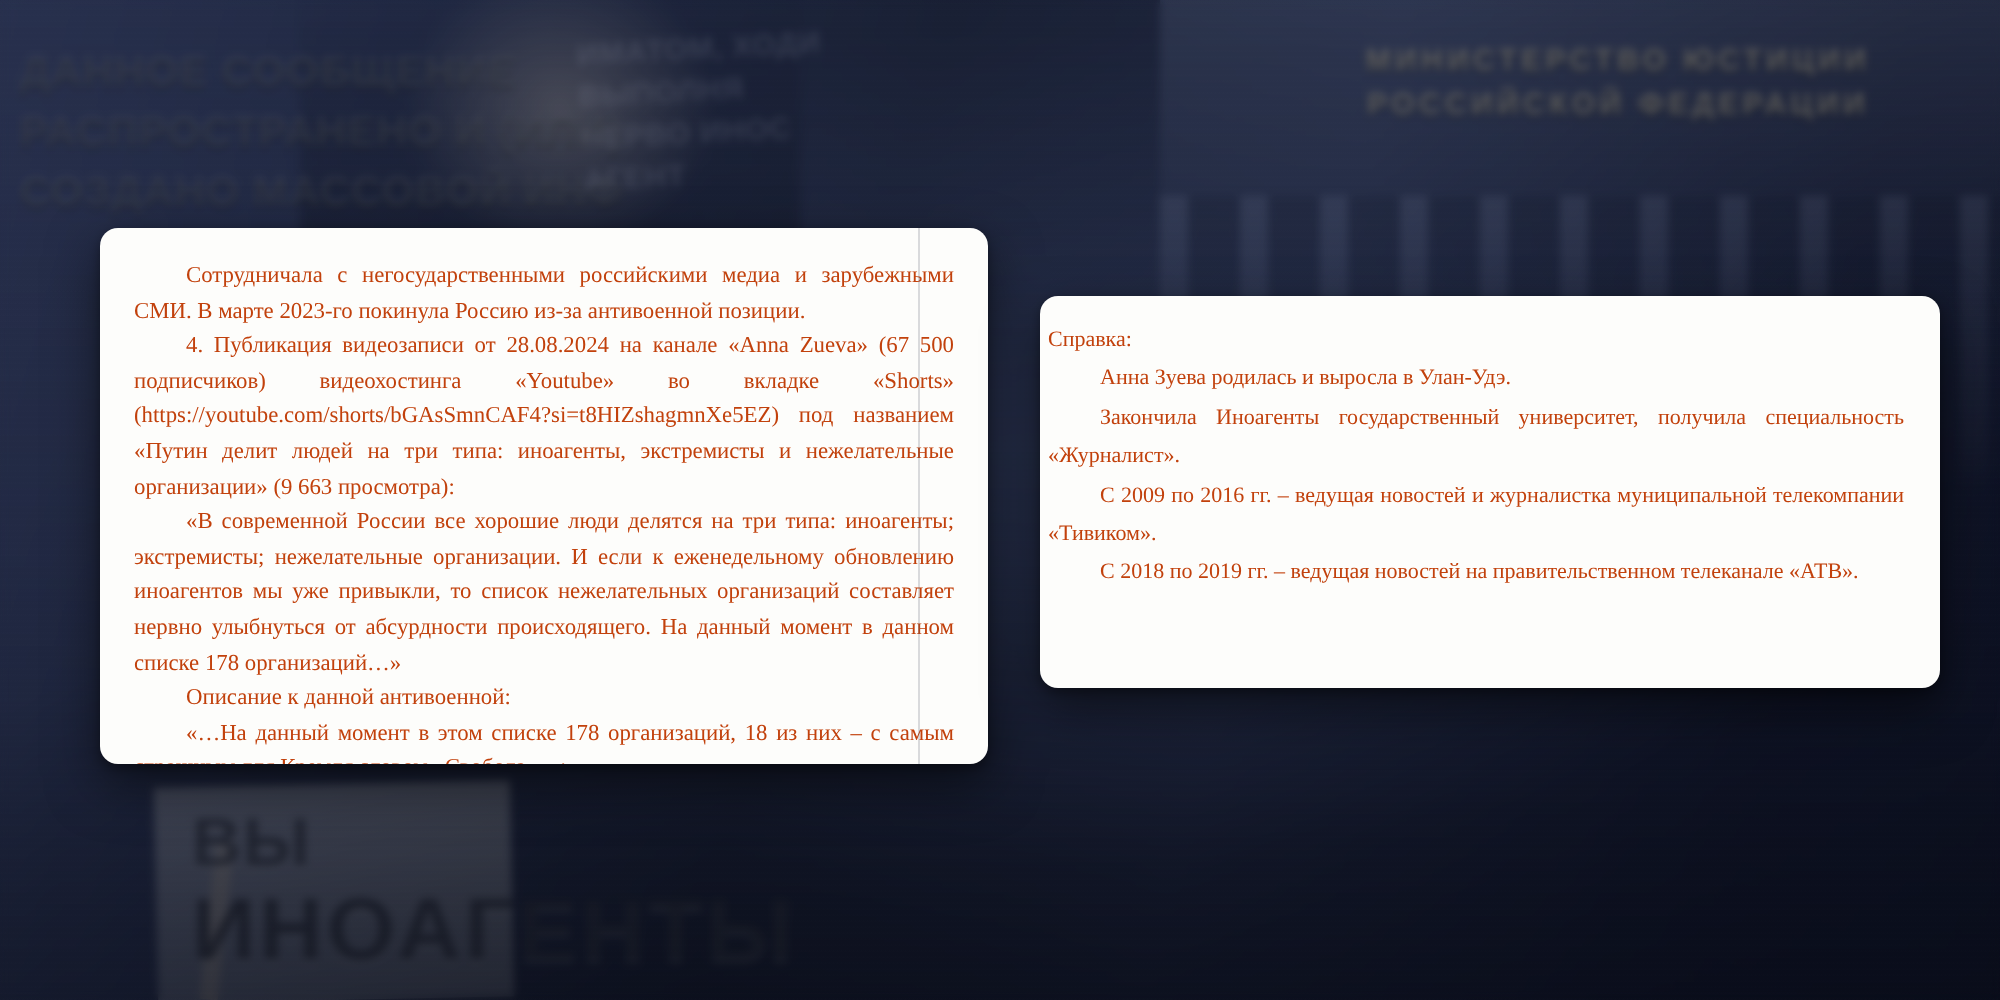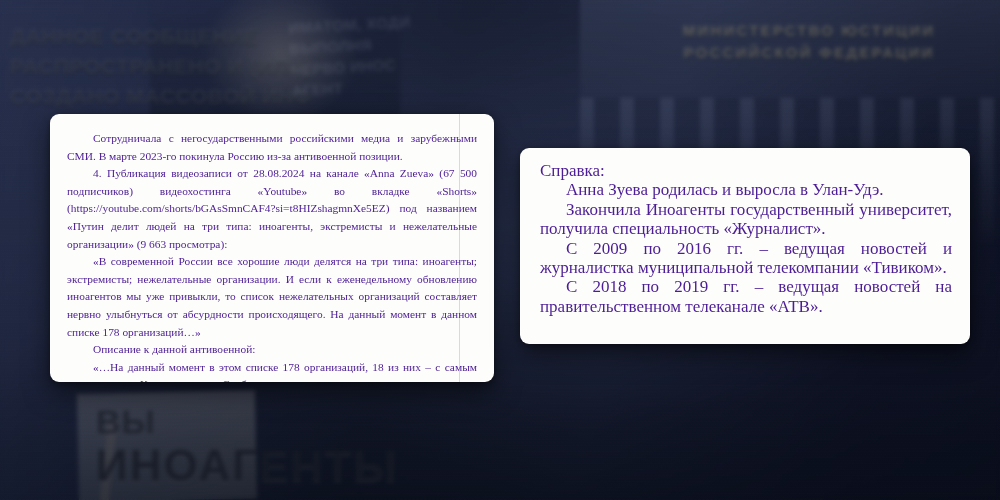--- a/index.html
+++ b/index.html
@@ -167,21 +167,21 @@
     opacity: 0.18;
     background-image:
       repeating-linear-gradient(0deg, rgba(255,255,255,0.035) 0px, rgba(255,255,255,0.035) 1px, rgba(0,0,0,0) 1px, rgba(0,0,0,0) 3px);
     pointer-events: none;
   }
 
   
   .doc {
     position: absolute;
     background: #fdfdfb;
-    color: #4c1d95;
+    color: #c2410c;
     border-radius: 9px;
     box-shadow: 0 10px 26px rgba(0,0,0,0.50), 0 2px 6px rgba(0,0,0,0.35);
     overflow: hidden;
   }
   .doc-inner {
     font-family: "Liberation Serif", serif;
     text-align: justify;
     text-justify: inter-word;
     hyphens: auto;
   }
@@ -196,22 +196,22 @@
     font-size: 11.4px;
     line-height: 17.6px;
   }
   #doc-right {
     left: 520px;
     top: 148px;
     width: 450px;
     height: 196px;
   }
   #doc-right .doc-inner {
-    padding: 13px 18px 12px 20px;
-    font-size: 17px;
+    padding: 13px 18px 12px 4px;
+    font-size: 11px;
     line-height: 19.4px;
   }
   .p {
     margin: 0;
     text-indent: 26px;
   }
   .p.noindent {
     text-indent: 0;
   }
   

